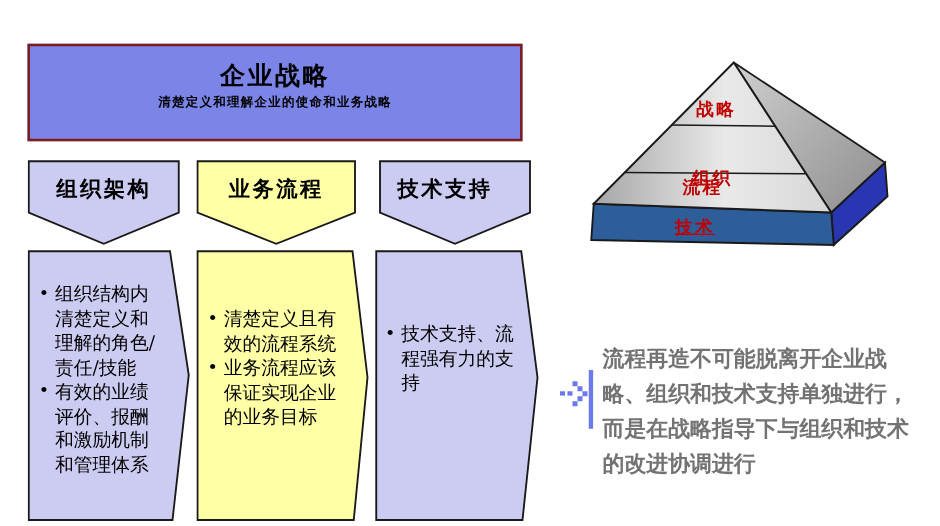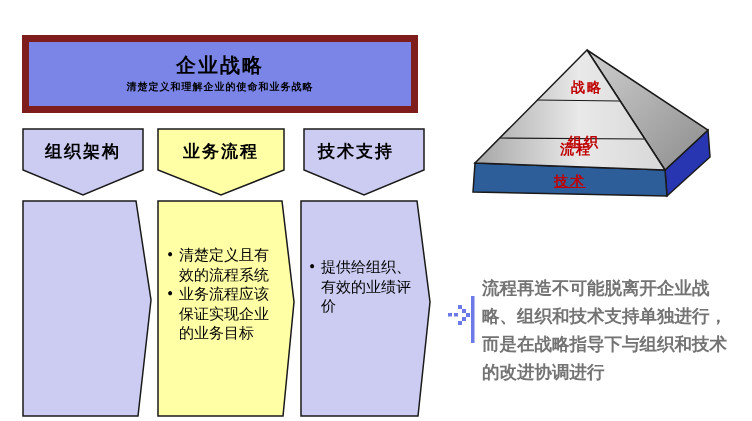--- a/index.html
+++ b/index.html
@@ -2,34 +2,34 @@
 <html><head>
 <meta charset="utf-8">
 <style>
   html,body{margin:0;padding:0;background:#ffffff;}
   body{font-family:"DejaVu Serif","Liberation Serif",serif;}
   .stage{position:relative;width:752px;height:421px;background:#ffffff;overflow:hidden;}
   .abs{position:absolute;}
 
   
   .topbox{left:22px;top:35px;width:396px;height:78px;background:#7B85E8;
-          border:7px solid #7f1d1d;box-sizing:border-box;text-align:center;color:#000;}
+          border:2px solid #7f1d1d;box-sizing:border-box;text-align:center;color:#000;}
   .topbox-title{margin-top:12px;font-size:20px;font-weight:700;letter-spacing:2px;line-height:22px;}
   .topbox-sub{margin-top:4px;font-size:10px;font-weight:700;letter-spacing:1px;}
 
   
   svg.shape{display:block;}
   .banner-label{top:136px;height:30px;display:flex;align-items:center;justify-content:center;
                 font-size:17px;font-weight:700;letter-spacing:2px;color:#000;text-align:right;}
   .colbox-text{font-size:15px;line-height:19.5px;color:#000;}
   .bullet{display:flex;}
   .bullet::before{content:"•";width:13px;flex:0 0 13px;font-size:14px;line-height:19.5px;}
 
   
-  .pyr-label{width:60px;text-align:center;font-size:14px;font-weight:700;color:#C00000;letter-spacing:2px;}
+  .pyr-label{width:60px;text-align:left;font-size:14px;font-weight:700;color:#C00000;letter-spacing:2px;}
 
   
   .note-text{left:482px;top:274px;width:245px;font-size:17.5px;line-height:28px;
              font-weight:700;color:#737373;letter-spacing:0;}
 </style>
 </head>
 <body>
 
 <div class="stage">
 
@@ -55,31 +55,39 @@
   <svg class="abs shape" style="left:22px;top:200px;" width="132" height="218">
     <polygon points="1,1 114,1 129,100 116,216 1,216" fill="#CCCCF2" stroke="#1a1a1a" stroke-width="1.5"></polygon>
   </svg>
   <svg class="abs shape" style="left:157px;top:200px;" width="140" height="218">
     <polygon points="1,1 125,1 137,102 126,216 1,216" fill="#FFFFA6" stroke="#1a1a1a" stroke-width="1.5"></polygon>
   </svg>
   <svg class="abs shape" style="left:300px;top:200px;" width="133" height="218">
     <polygon points="1,1 117,1 130,102 118,216 1,216" fill="#CCCCF2" stroke="#1a1a1a" stroke-width="1.5"></polygon>
   </svg>
 
+  <div class="abs colbox-text" style="left:31px;top:226px;width:96px;">
+    <div class="bullet">
+        <span>组织结构内清楚定义和理解的角色/责任/技能</span>
+      </div>
+    <div class="bullet">
+        <span>有效的业绩评价、报酬和激励机制和管理体系</span>
+      </div>
+  </div>
   <div class="abs colbox-text" style="left:166px;top:246px;width:108px;">
     <div class="bullet">
         <span>清楚定义且有效的流程系统</span>
       </div>
     <div class="bullet">
         <span>业务流程应该保证实现企业的业务目标</span>
       </div>
   </div>
   <div class="abs colbox-text" style="left:308px;top:258px;width:108px;">
     <div class="bullet">
-        <span>提供给组织、有效的业绩评价</span>
+        <span>技术支持、流程强有力的支持</span>
       </div>
   </div>
 
   <svg class="abs" style="left:458px;top:40px;" width="262" height="165">
     <defs>
       <linearGradient id="frontGrad" x1="0" y1="0" x2="1" y2="0">
         <stop offset="0" stop-color="#A6A6A6"></stop>
         <stop offset="0.55" stop-color="#E9E9E9"></stop>
         <stop offset="1" stop-color="#D7D7D7"></stop>
       </linearGradient>

